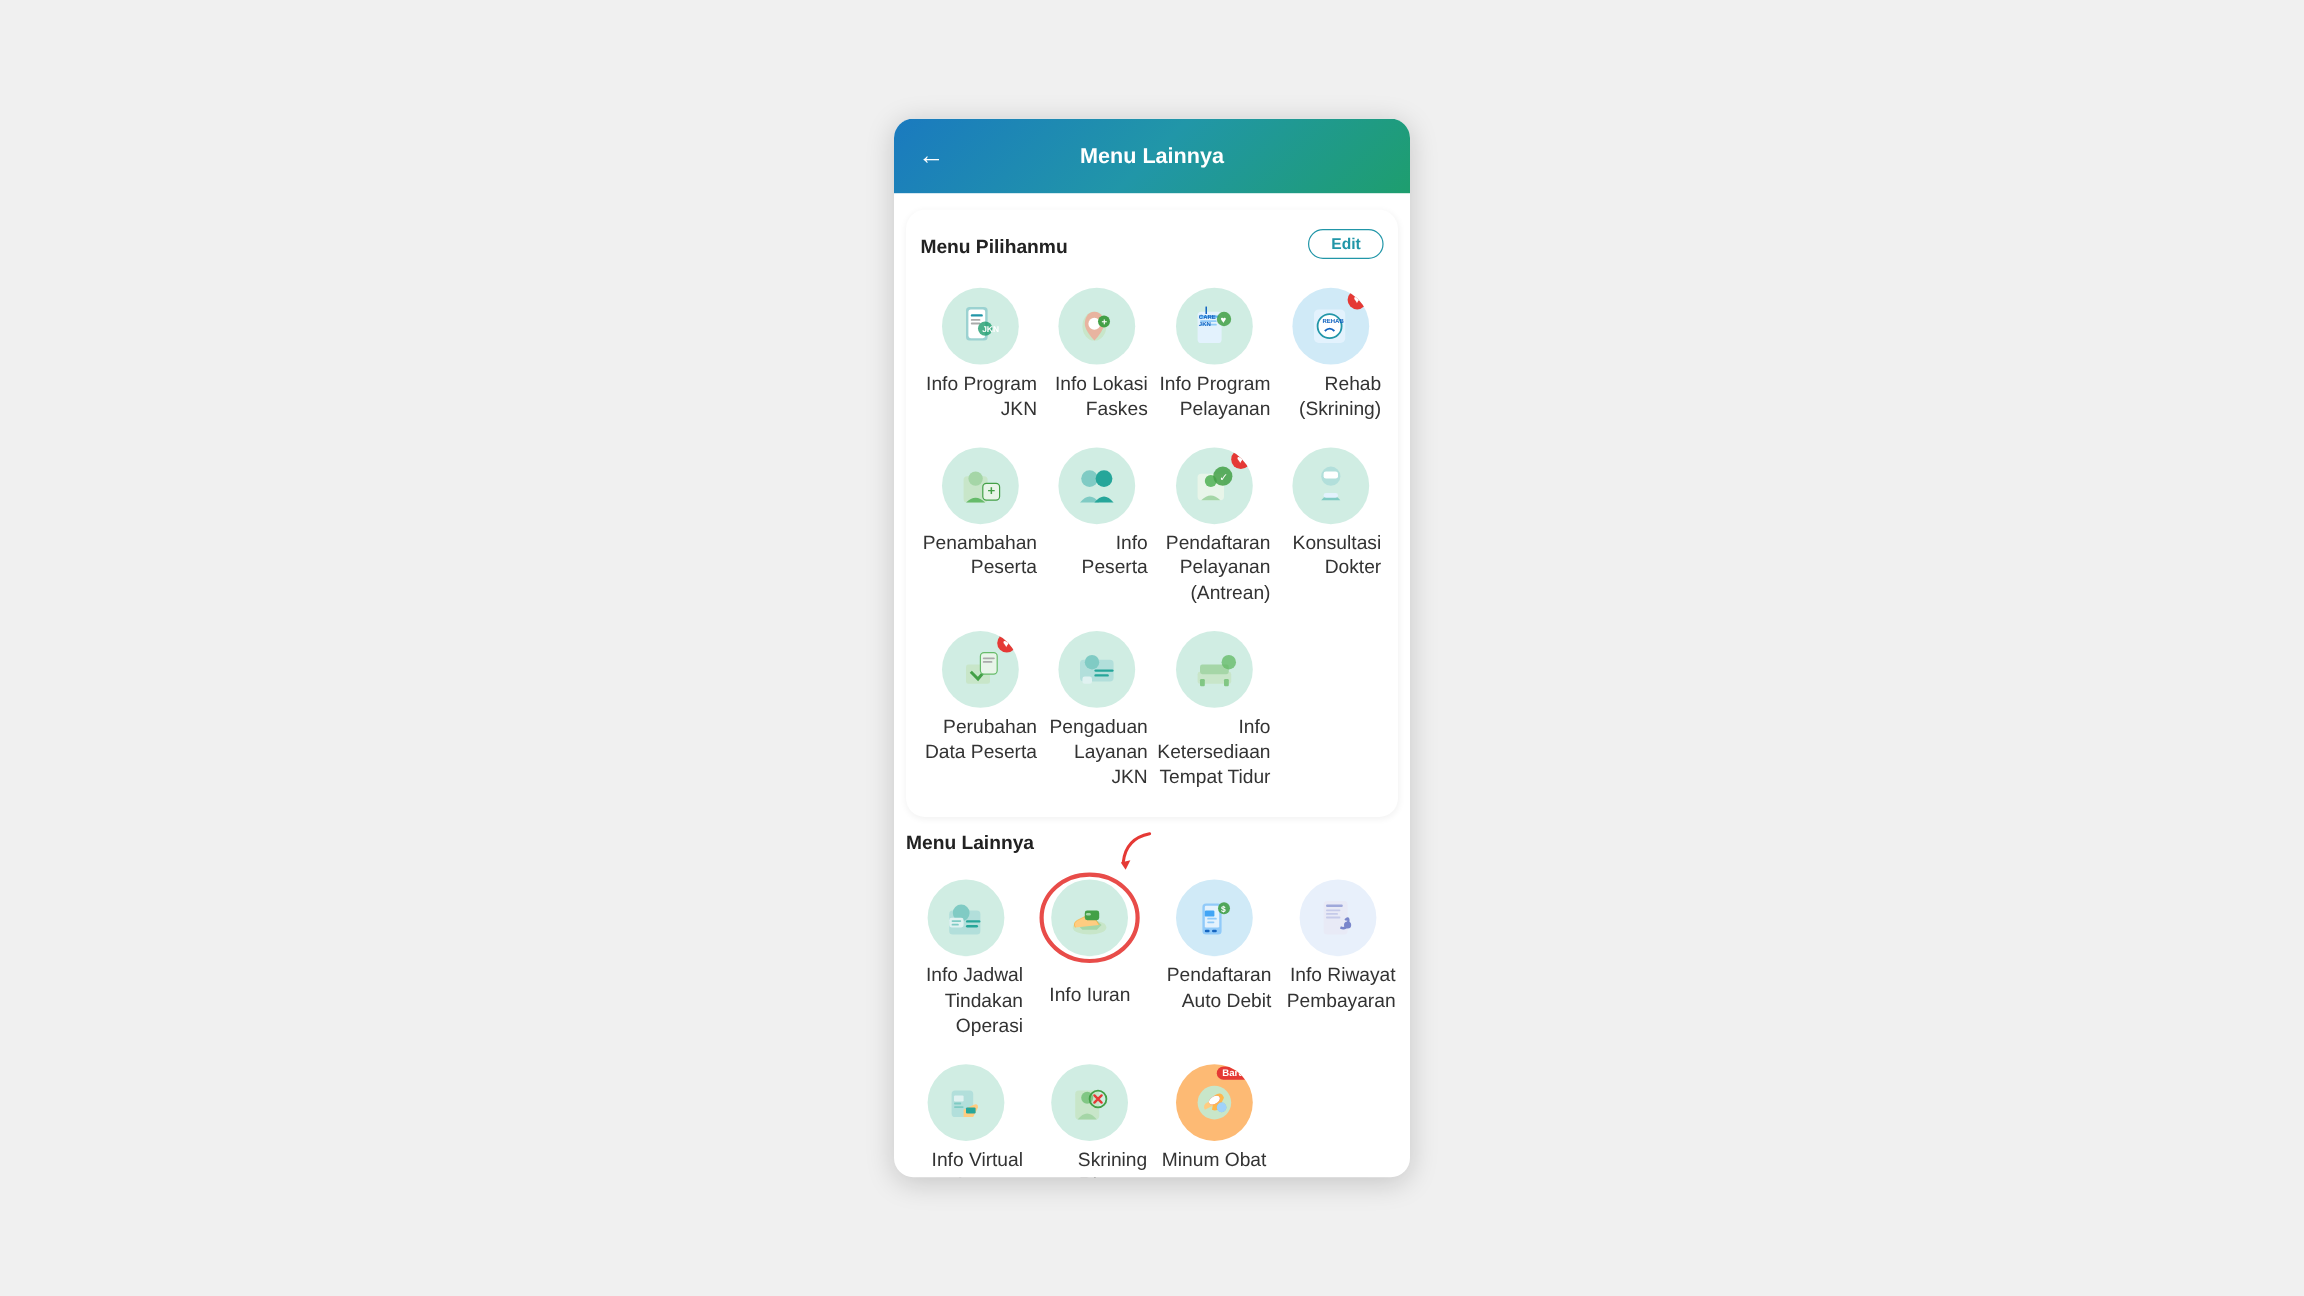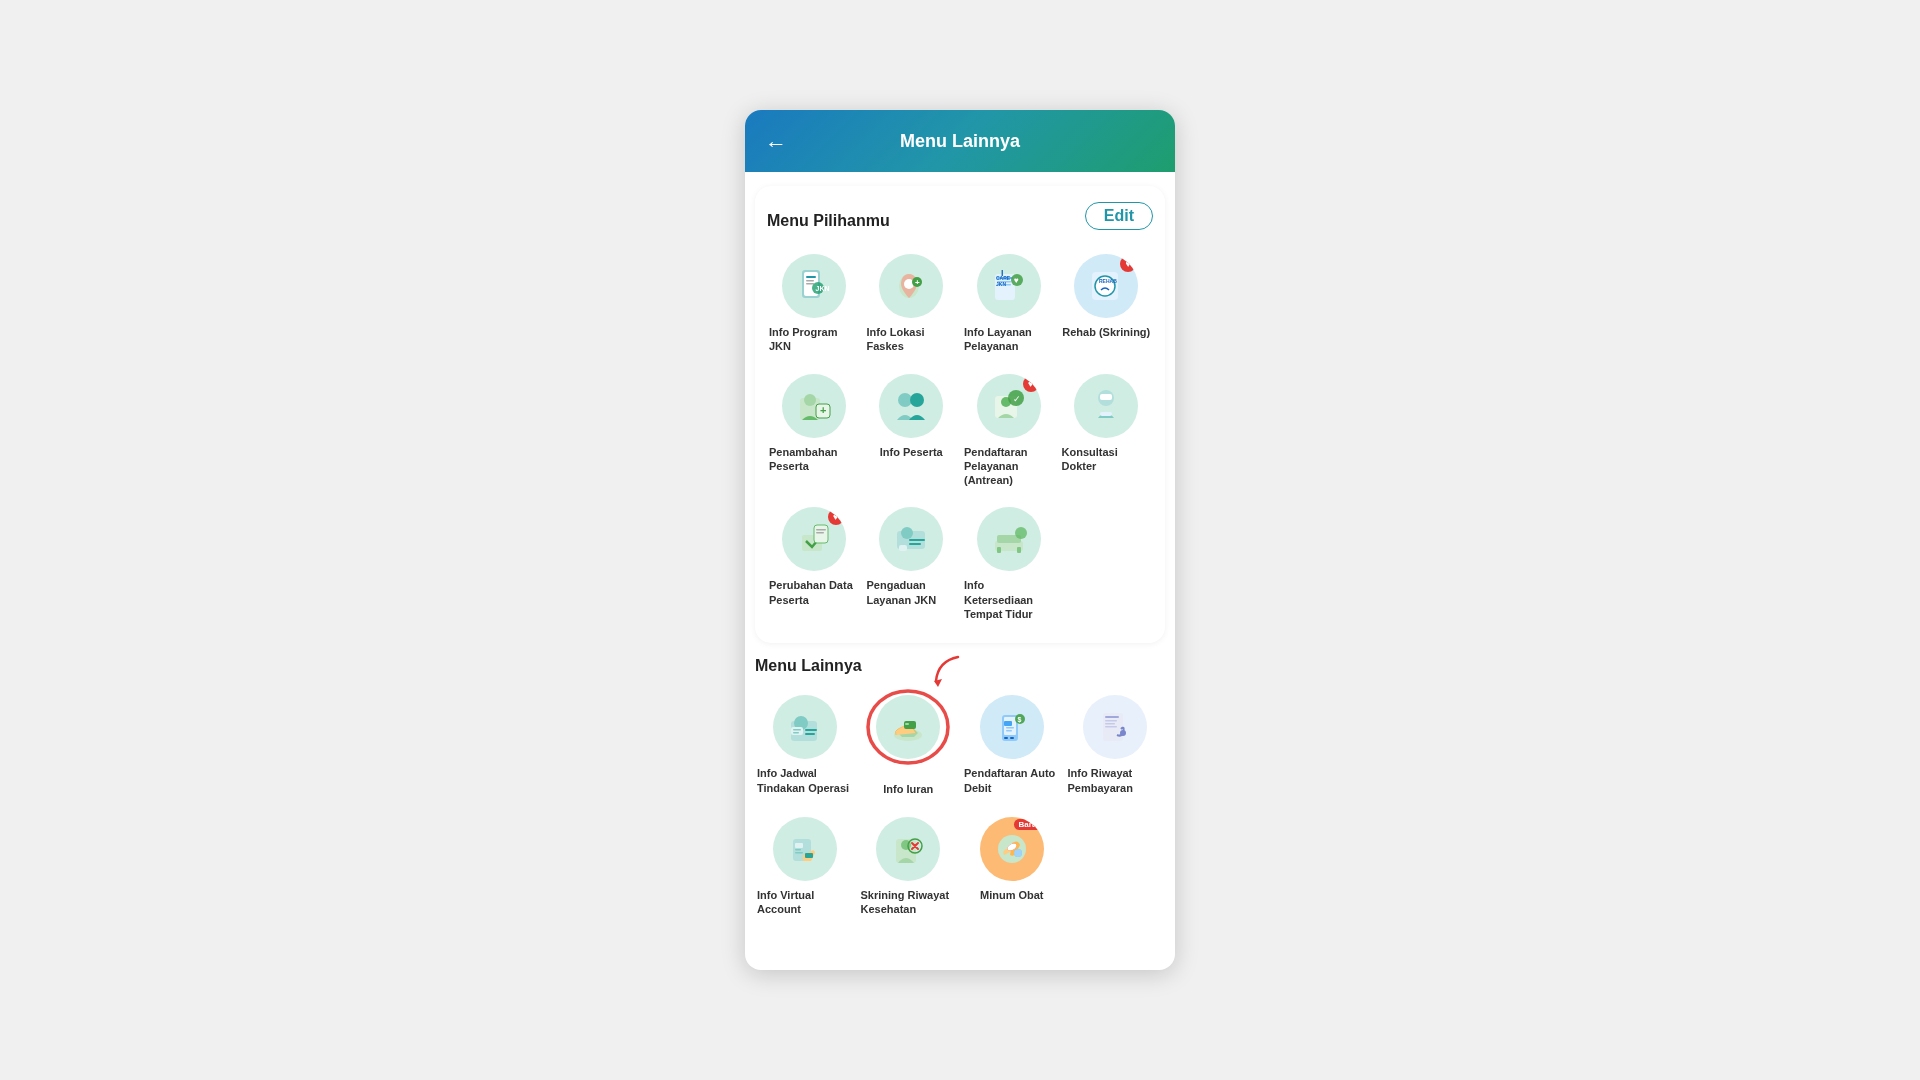--- a/index.html
+++ b/index.html
@@ -60,21 +60,21 @@
       font-size: 16px;
       font-weight: 700;
       color: #222;
     }
     .edit-btn {
       border: 1.5px solid #2196a8;
       background: white;
       color: #2196a8;
       border-radius: 20px;
       padding: 4px 18px;
-      font-size: 16px;
+      font-size: 13px;
       font-weight: 600;
       cursor: pointer;
     }
     .grid {
       display: grid;
       grid-template-columns: repeat(4, 1fr);
       gap: 8px 4px;
     }
     .menu-item {
       display: flex;
@@ -119,25 +119,25 @@
       top: 2px;
       right: 2px;
       background: #e53935;
       color: white;
       border-radius: 8px;
       padding: 1px 5px;
       font-size: 8px;
       font-weight: 700;
     }
     .menu-label {
-      font-size: 11px;
+      font-size: 16px;
       color: #333;
-      text-align: left;
+      text-align: right;
       line-height: 1.3;
-      font-weight: 700;
+      font-weight: 400;
     }
     .menu-lainnya-section {
       padding: 0 10px 16px;
     }
     .menu-lainnya-title {
       font-size: 16px;
       font-weight: 700;
       color: #222;
       margin-bottom: 14px;
       margin-top: 4px;
@@ -196,21 +196,21 @@
                 <rect x="10" y="13" width="16" height="2" rx="1" fill="#64b5f6"></rect>
                 <rect x="10" y="17" width="14" height="1.5" rx="0.75" fill="#90caf9"></rect>
                 <rect x="10" y="20" width="14" height="1.5" rx="0.75" fill="#90caf9"></rect>
                 <text x="14" y="12" font-size="9" fill="#1565c0" font-weight="bold">I</text>
                 <text x="9" y="16" font-size="5" fill="#1565c0" font-weight="bold">CARE</text>
                 <text x="9" y="22" font-size="5" fill="#1565c0" font-weight="bold">JKN</text>
                 <circle cx="30" cy="16" r="6" fill="#43a047" opacity="0.85"></circle>
                 <text x="27" y="19" font-size="8" fill="white" font-weight="bold">♥</text>
               </svg>
             </div>
-            <span class="menu-label">Info Layanan Pelayanan</span>
+            <span class="menu-label">Info Program Pelayanan</span>
           </div>
           <div class="menu-item">
             <div class="menu-icon-wrap" style="background:#d0eaf7; position:relative;">
               <svg viewBox="0 0 44 44">
                 <rect x="8" y="8" width="26" height="28" rx="4" fill="#e3f2fd"></rect>
                 <circle cx="21" cy="22" r="10" fill="white" stroke="#2196a8" stroke-width="1.5"></circle>
                 <text x="15" y="19" font-size="5" fill="#1565c0" font-weight="bold">REHAB</text>
                 <path d="M17 26 Q21 22 25 26" stroke="#1565c0" stroke-width="1.5" fill="none"></path>
               </svg>
               <span class="badge-red">♥</span>

